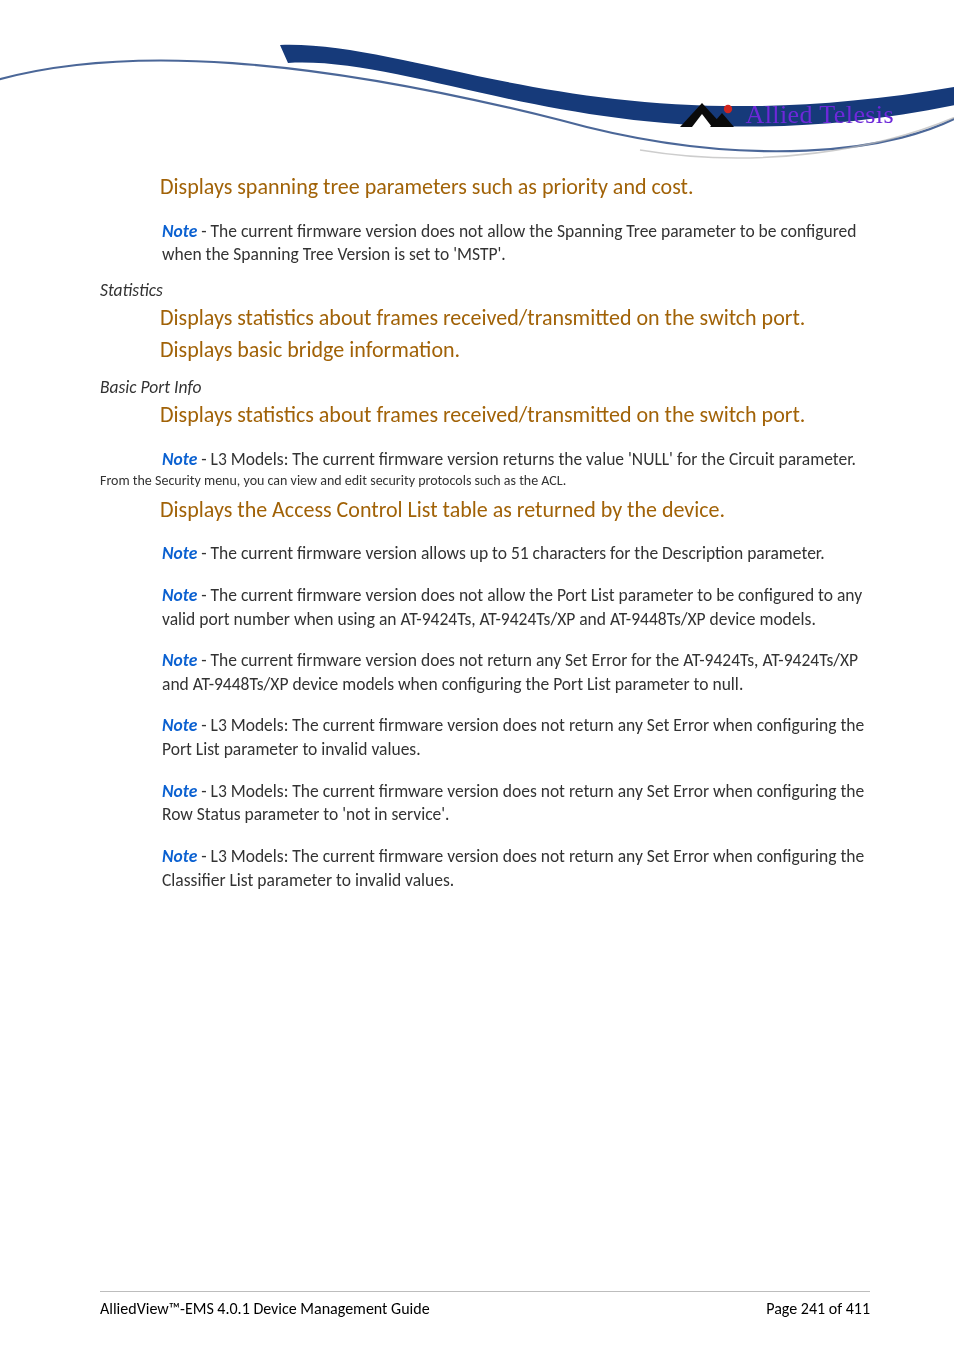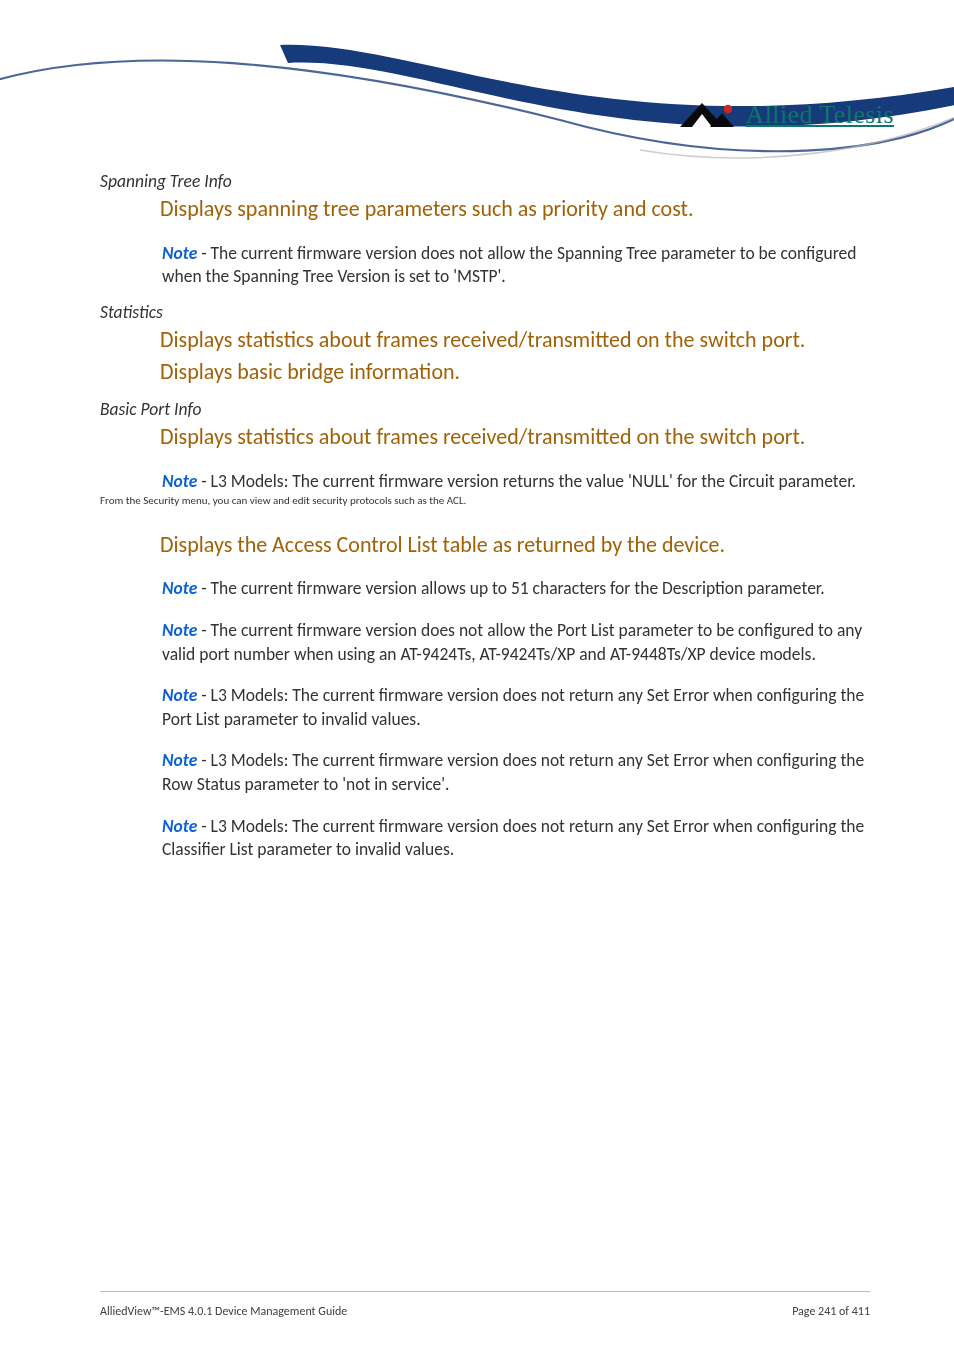--- a/index.html
+++ b/index.html
@@ -29,22 +29,21 @@
   }
   .logo-mark {
     position: relative;
     width: 56px; height: 24px;
   }
   .logo-mark svg { display: block; }
   .logo-text {
     font-family: Georgia, "Times New Roman", serif;
     font-size: 26px;
     letter-spacing: 0.4px;
-    color: #0f766e;
-    text-decoration: underline;
+    color: #6d28d9;
   }
 
   
   .page-content {
     position: absolute;
     top: 170px;
     left: 100px;
     width: 770px;
   }
 
@@ -80,39 +79,39 @@
   
   h2.section-heading {
     font-size: 30px;
     font-weight: 700;
     color: #1a1a1a;
     margin-top: 44px;
     margin-bottom: 26px;
   }
 
   .intro-line {
-    font-size: 11px;
-    margin-bottom: 23px;
+    font-size: 14px;
+    margin-bottom: 6px;
   }
 
   
   .footer-rule {
     position: absolute;
     left: 100px; right: 84px;
     bottom: 58px;
     border-top: 1px solid #bdbdbd;
   }
   .footer {
     position: absolute;
     left: 100px; right: 84px;
     bottom: 32px;
     display: flex;
     justify-content: space-between;
-    font-size: 12px;
-    color: #404040;
+    font-size: 16px;
+    color: #000000;
   }
 </style>
 </head>
 <body>
 
 <div class="header-band">
   <svg width="954" height="160" viewBox="0 0 954 160">
 
     <path d="M -20 85  C 120 40, 320 60, 560 120  C 740 170, 900 155, 970 110" fill="none" stroke="#2b4c86" stroke-width="2.2" stroke-linecap="round" opacity="0.85"></path>
 
@@ -129,21 +128,20 @@
       <polygon points="12,24 22,11 32,24" fill="#ffffff"></polygon>
       <polygon points="30,24 42,10 54,24" fill="#0a0a0a"></polygon>
       <circle cx="48" cy="6" r="4.2" fill="#d1261f"></circle>
     </svg>
   </span>
   <span class="logo-text">Allied Telesis</span>
 </div>
 
 <div class="page-content">
 
-  <div class="term first">Spanning Tree Info</div>
   <p class="desc">Displays spanning tree parameters such as priority and cost.</p>
   <p class="note-block">
     <span class="note-label">Note</span>
     <span> - </span><span>The current firmware version does not allow the Spanning Tree parameter to be configured when the Spanning Tree Version is set to 'MSTP'.</span>
   </p>
 
   <div class="term">Statistics</div>
   <p class="desc">Displays statistics about frames received/transmitted on the switch port.</p>
 
   <p class="desc">Displays basic bridge information.</p>
@@ -162,20 +160,24 @@
   <p class="note-block">
     <span class="note-label">Note</span>
     <span> - </span><span>The current firmware version allows up to 51 characters for the Description parameter.</span>
   </p>
   <p class="note-block">
     <span class="note-label">Note</span>
     <span> - </span><span>The current firmware version does not allow the Port List parameter to be configured to any valid port number when using an AT-9424Ts, AT-9424Ts/XP and AT-9448Ts/XP device models.</span>
   </p>
   <p class="note-block">
     <span class="note-label">Note</span>
+    <span> - </span><span>The current firmware version does not return any Set Error for the AT-9424Ts, AT-9424Ts/XP and AT-9448Ts/XP device models when configuring the Port List parameter to null.</span>
+  </p>
+  <p class="note-block">
+    <span class="note-label">Note</span>
     <span> - </span><span>L3 Models: The current firmware version does not return any Set Error when configuring the Port List parameter to invalid values.</span>
   </p>
   <p class="note-block">
     <span class="note-label">Note</span>
     <span> - </span><span>L3 Models: The current firmware version does not return any Set Error when configuring the Row Status parameter to 'not in service'.</span>
   </p>
   <p class="note-block">
     <span class="note-label">Note</span>
     <span> - </span><span>L3 Models: The current firmware version does not return any Set Error when configuring the Classifier List parameter to invalid values.</span>
   </p>

